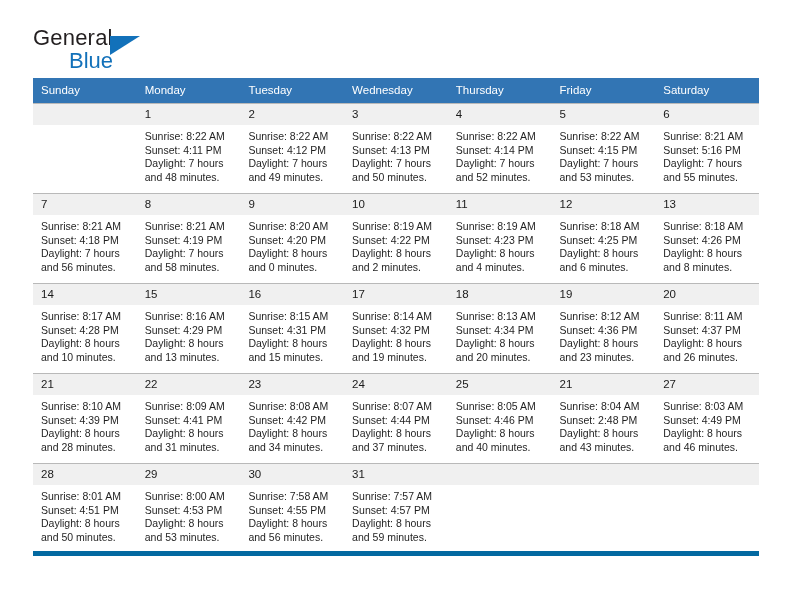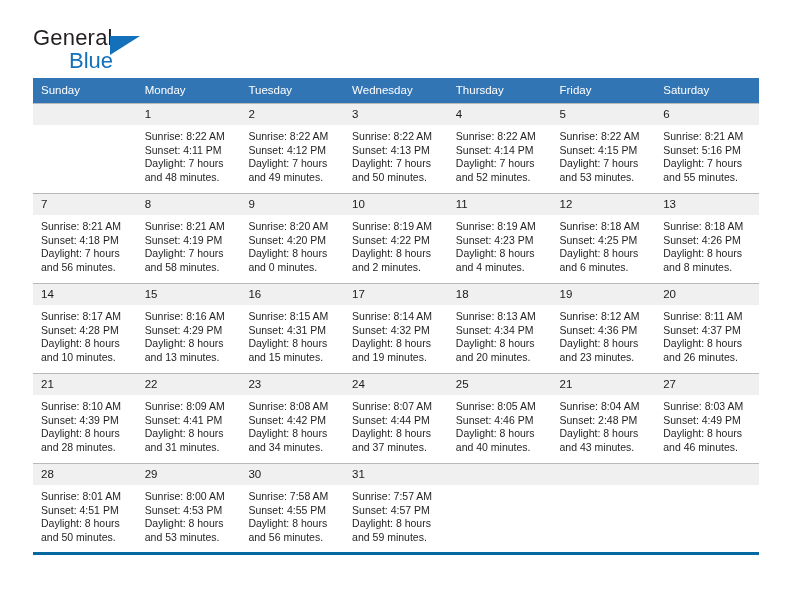--- a/index.html
+++ b/index.html
@@ -96,21 +96,21 @@
   }
   .cal td {
     vertical-align: top;
     padding: 0;
     border-top: 1px solid #b9b9b9;
     border-bottom: 1px solid #b9b9b9;
     height: 90px;
     background: #ffffff;
   }
   .cal tr.week td { border-bottom: none; }
-  .cal tr.week:last-child td { border-bottom: 3px solid #0369a1; }
+  .cal tr.week:last-child td { border-bottom: 5px solid #0369a1; }
 
   .daynum {
     background: #f0f0f0;
     font-size: 11.5px;
     color: #1a1a1a;
     padding: 3px 0 4px 8px;
     line-height: 14px;
     min-height: 21px;
   }
   .daynum.empty { background: #f0f0f0; color: transparent; }

